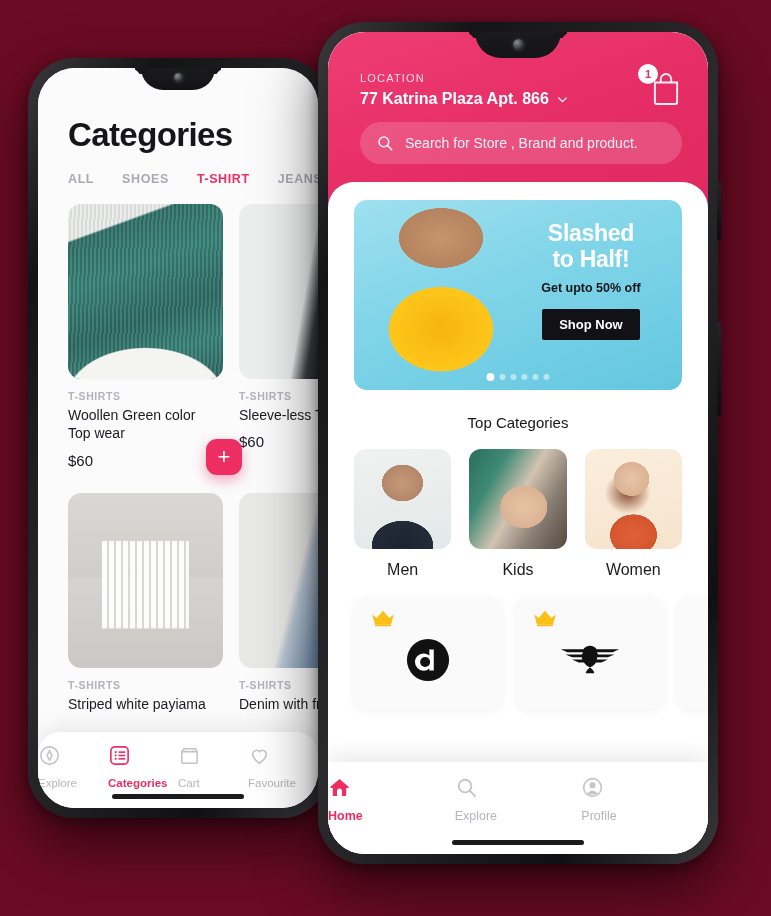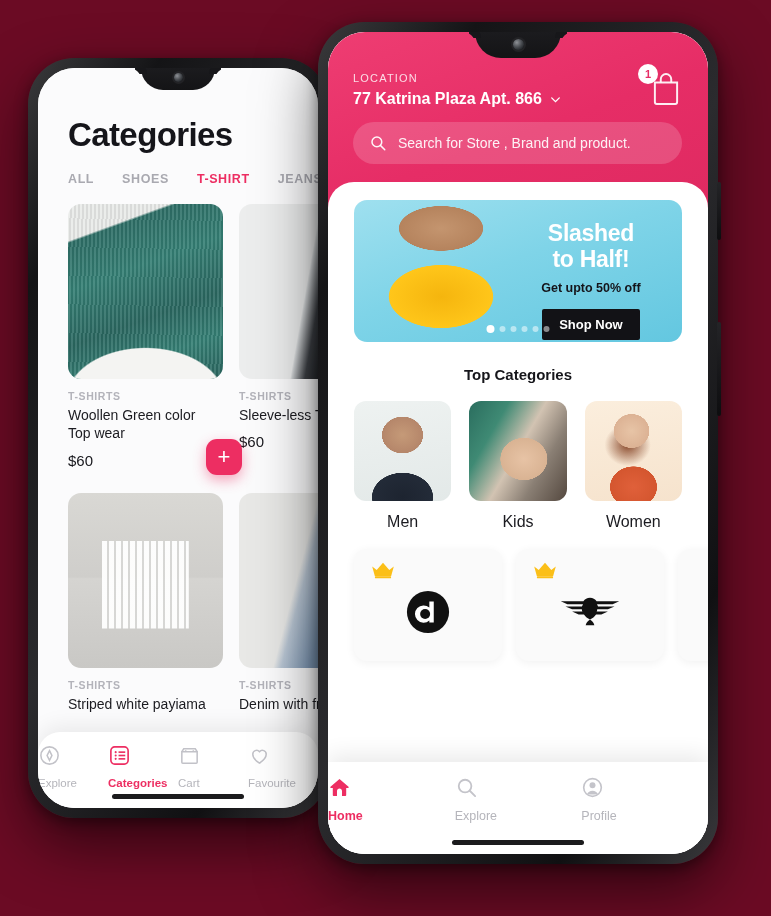--- a/index.html
+++ b/index.html
@@ -140,21 +140,21 @@
   }
   .nav-item { flex:1; display:flex; flex-direction:column; align-items:flex-start; gap:10px; }
   .nav-label { font-size:11.5px; color:#b5b5bb; font-weight:400; white-space:nowrap; }
   .nav-item.active .nav-label { color:#ED2E62; font-weight:700; }
   .nav-ico { width:23px; height:23px; display:block; }
 
   
   .home-screen { width:100%; height:100%; background:#fff; position:relative; overflow:hidden; }
   .pink-head {
     background:linear-gradient(160deg,#EE3D72 0%, #E62D66 55%, #DF2A61 100%);
-    padding:40px 26px 44px 25px; position:relative;
+    padding:40px 26px 44px 32px; position:relative;
   }
   .loc-label {
     font-size:11px; letter-spacing:1.2px; color:rgba(255,255,255,.82); font-weight:400;
   }
   .loc-row { display:flex; align-items:center; gap:7px; margin-top:6px; }
   .loc-addr { font-size:16px; font-weight:700; color:#fff; }
   .chev { width:13px; height:13px; }
   .cart-wrap { position:absolute; right:26px; top:40px; }
   .badge {
     position:absolute; left:-12px; top:-8px; width:20px; height:20px; border-radius:50%;
@@ -166,42 +166,42 @@
     background:rgba(255,255,255,.17);
     display:flex; align-items:center; gap:11px; padding:0 16px;
   }
   .search-ph { font-size:14px; color:rgba(255,255,255,.92); }
 
   .sheet {
     background:#fff; border-top-left-radius:26px; border-top-right-radius:26px;
     margin-top:-26px; position:relative; padding:18px 0 0 0; height:100%;
   }
   .banner {
-    margin:0 26px; height:142px; border-radius:13px; overflow:hidden; position:relative;
+    margin:0 26px; height:190px; border-radius:13px; overflow:hidden; position:relative;
     background:linear-gradient(160deg,#9fe0ef 0%, #7fd4e8 45%, #63c7e0 100%);
   }
   .banner-model {
     position:absolute; left:0; bottom:0; width:53%; height:100%;
     background:
       radial-gradient(ellipse 40% 26% at 50% 20%, #c4956f 0%, #b5835d 60%, rgba(181,131,93,0) 61%),
       radial-gradient(ellipse 54% 40% at 50% 68%, #F5B50E 0%, #FFC61A 55%, rgba(255,198,26,0) 56%),
       linear-gradient(180deg, rgba(255,255,255,0) 0%, rgba(255,255,255,0) 100%);
   }
   .banner-txt { position:absolute; right:14px; top:20px; width:47%; text-align:center; }
   .b-h1 { font-size:23px; font-weight:700; color:#fff; line-height:1.14; letter-spacing:-.3px; }
   .b-sub { font-size:12.5px; font-weight:700; color:#14141a; margin-top:9px; }
   .b-btn {
     margin:14px auto 0; display:inline-block; background:#121216; color:#fff;
     font-size:13px; font-weight:700; padding:8px 17px; border:none; border-radius:2px;
   }
   .dots { position:absolute; left:50%; transform:translateX(-50%); bottom:9px; display:flex; gap:5px; align-items:center; }
   .dot { width:6px; height:6px; border-radius:50%; background:rgba(255,255,255,.5); }
   .dot.on { width:8px; height:8px; background:#fff; }
 
-  .sec-title { text-align:center; font-size:15px; font-weight:700; color:#16161b; margin-top:24px; }
+  .sec-title { text-align:center; font-size:15px; font-weight:400; color:#16161b; margin-top:24px; }
 
   .cats { display:flex; gap:18px; padding:18px 26px 0; }
   .cat-cell { flex:1; }
   .cat-img { width:100%; height:100px; border-radius:12px; overflow:hidden; }
   .cat-name { text-align:center; font-size:16px; color:#1b1b20; margin-top:12px; }
   .img-men   { width:100%; height:100%; background:
       radial-gradient(ellipse 30% 26% at 50% 34%, #c59a78 0%, #b5866a 70%, rgba(181,134,106,0) 71%),
       radial-gradient(ellipse 52% 40% at 50% 96%, #1d2430 0%, #232b38 60%, rgba(35,43,56,0) 61%),
       linear-gradient(170deg,#eef2f1,#e3e9e8); }
   .img-women { width:100%; height:100%; background:

